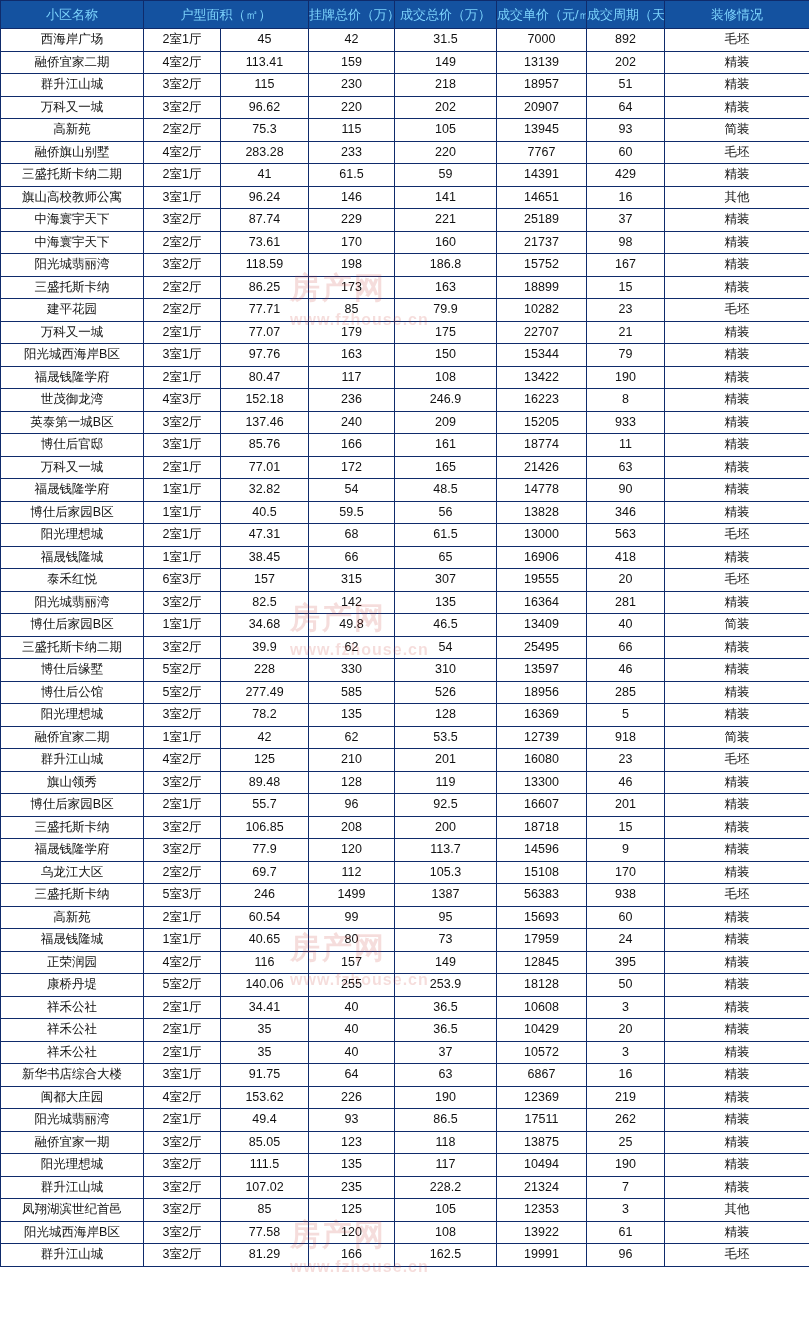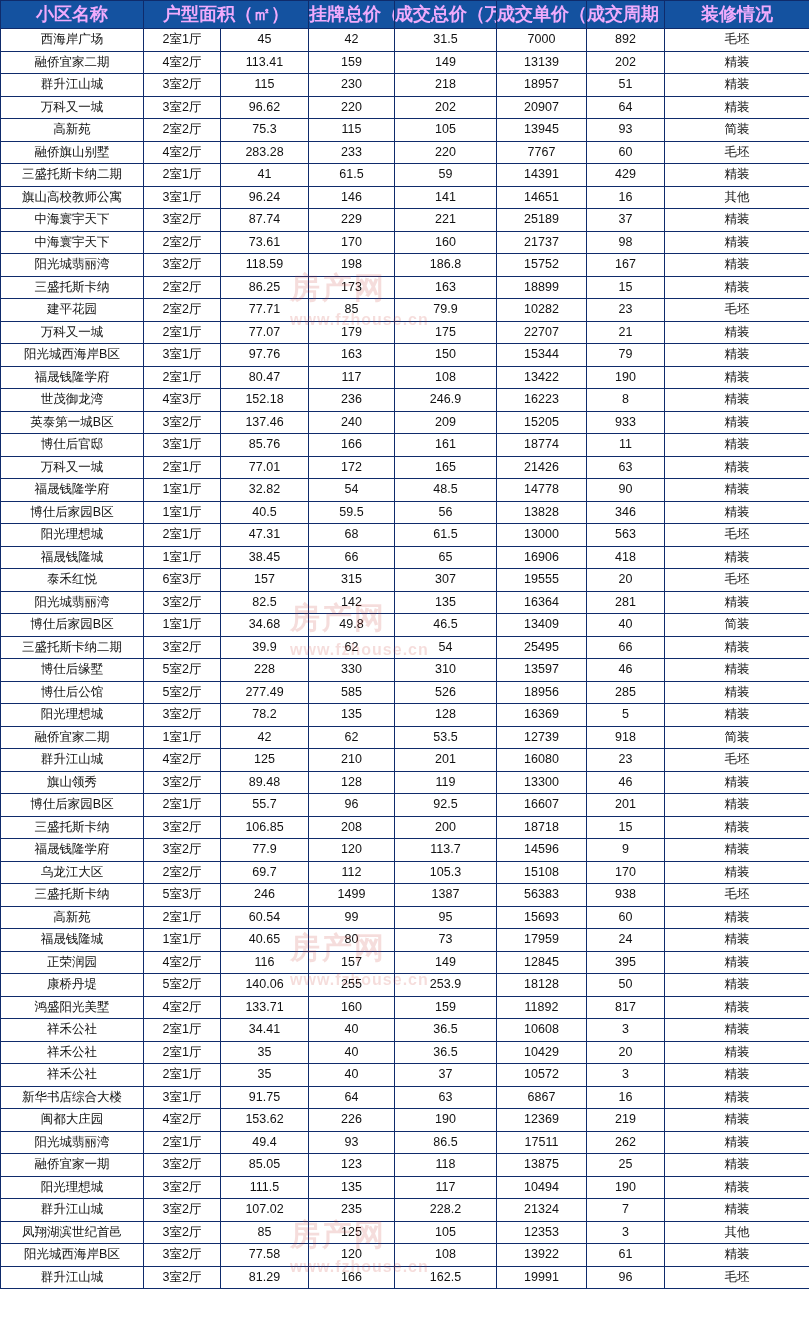--- a/index.html
+++ b/index.html
@@ -30,23 +30,23 @@
     font-size: 12.5px;
     color: #111111;
     padding: 0;
     height: 21.5px;
     line-height: 21.5px;
     white-space: nowrap;
     overflow: hidden;
   }
   table.deal-table thead th {
     background: #1452a0;
-    color: #f0abfc;
-    font-weight: bold;
-    font-size: 18px;
+    color: #7dd3fc;
+    font-weight: normal;
+    font-size: 13px;
     height: 27px;
     line-height: 27px;
     border: 1px solid #0f2b6b;
   }
   table.deal-table tbody td.name {
     font-size: 12.5px;
   }
   
   col.c0 { width: 143px; }
   col.c1 { width: 77px; }
@@ -578,31 +578,20 @@
           <td>5室2厅</td>
           <td>140.06</td>
           <td>255</td>
           <td>253.9</td>
           <td>18128</td>
           <td>50</td>
           <td>精装</td>
           <td>2022.10.06</td>
         </tr>
         <tr>
-          <td class="name">鸿盛阳光美墅</td>
-          <td>4室2厅</td>
-          <td>133.71</td>
-          <td>160</td>
-          <td>159</td>
-          <td>11892</td>
-          <td>817</td>
-          <td>精装</td>
-          <td>2022.10.05</td>
-        </tr>
-        <tr>
           <td class="name">祥禾公社</td>
           <td>2室1厅</td>
           <td>34.41</td>
           <td>40</td>
           <td>36.5</td>
           <td>10608</td>
           <td>3</td>
           <td>精装</td>
           <td>2022.10.05</td>
         </tr>

